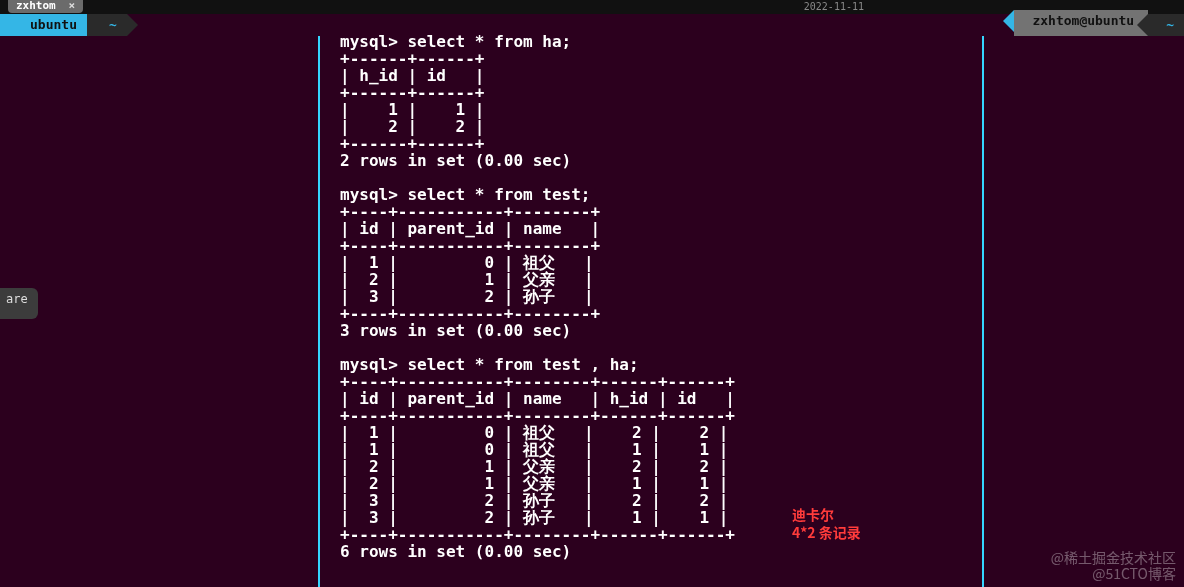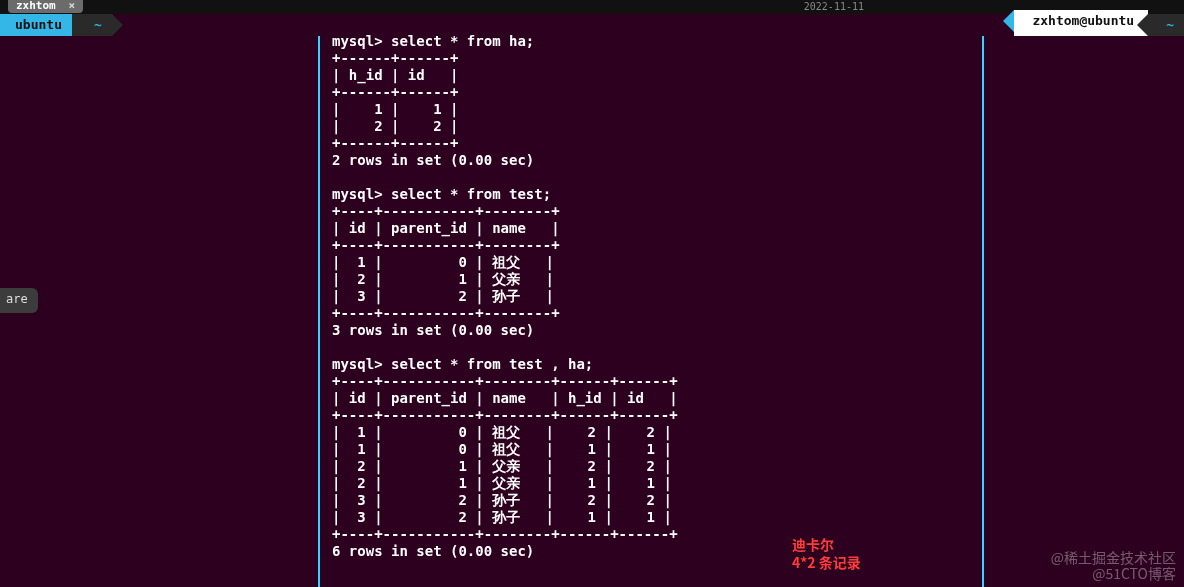--- a/index.html
+++ b/index.html
@@ -33,39 +33,39 @@
   }
   .tab-left {
     left: 0;
     top: 14px;
   }
   .tab-right {
     right: 0;
     top: 14px;
   }
   .tab-seg {
-    padding: 0 10px 0 15px;
+    padding: 0 10px 0 30px;
     height: 22px;
     line-height: 22px;
     position: relative;
     display: inline-block;
   }
   .tab-ubuntu-l { background:#34b6e6; color:#111; }
   .tab-ubuntu-l::after{
     content:"";position:absolute;right:-11px;top:0;
     border-top:11px solid transparent;border-bottom:11px solid transparent;
     border-left:11px solid #34b6e6;
   }
   .tab-home-l { background:#2a2a2a;color:#34b6e6;padding-left:22px;}
   .tab-home-l::after{
     content:"";position:absolute;right:-11px;top:0;
     border-top:11px solid transparent;border-bottom:11px solid transparent;
     border-left:11px solid #2a2a2a;
   }
-  .tab-right .tab-user { background:#ffffff;color:#111;padding:0 14px 8px 18px;}
+  .tab-right .tab-user { background:#737373;color:#111;padding:0 14px 8px 18px;}
   .tab-right .tab-user::before{
     content:"";position:absolute;left:-11px;top:0;
     border-top:11px solid transparent;border-bottom:11px solid transparent;
     border-right:11px solid #34b6e6;
   }
   .tab-right .tab-tilde{background:#2a2a2a;color:#34b6e6;padding:0 10px 0 18px;}
   .tab-right .tab-tilde::before{
     content:"";position:absolute;left:-11px;top:0;
     border-top:11px solid transparent;border-bottom:11px solid transparent;
     border-right:11px solid #2a2a2a;
@@ -89,40 +89,40 @@
     width:318px;
     background:#2c001e;
     border-right:2px solid #34d5ff;
   }
   .share-badge{
     position:absolute;
     left:0; top:288px;
     background:#3c3c3c;
     color:#ddd;
     font-size:12px;
-    padding:4px 10px 7px 6px;
+    padding:4px 10px 13px 6px;
     border-radius:0 6px 6px 0;
   }
 
   .right-strip{
     position:absolute;
     right:0;top:36px;bottom:0;
     width:200px;
     background:#2c001e;
     border-left:2px solid #34d5ff;
   }
 
   .terminal {
     position:absolute;
     left:320px; right:202px; top:14px; bottom:0;
     background:#2c001e;
     color:#fff;
-    font-size:14px;
+    font-size:16px;
     line-height:17px;
-    padding:2px 12px;
+    padding:2px 20px;
     white-space:pre;
     font-weight:bold;
     overflow:hidden;
   }
   .terminal .dim { color:#fff; }
   .annotate {
     position:absolute;
     color:#ff3b3b;
     font-size:14px;
     font-weight:bold;
@@ -203,21 +203,21 @@
 |  1 |         0 | 祖父   |    2 |    2 |
 |  1 |         0 | 祖父   |    1 |    1 |
 |  2 |         1 | 父亲   |    2 |    2 |
 |  2 |         1 | 父亲   |    1 |    1 |
 |  3 |         2 | 孙子   |    2 |    2 |
 |  3 |         2 | 孙子   |    1 |    1 |
 +----+-----------+--------+------+------+
 6 rows in set (0.00 sec)</span>
 </div>
 
-<div class="annotate" style="left:792px; top:505px;margin-top:30px;">
+<div class="annotate" style="left:792px; top:505px;">
   <div>迪卡尔</div>
   <div>4*2 条记录</div>
 </div>
 
 <div class="watermark">
   <div>@稀土掘金技术社区</div>
   <div>@51CTO博客</div>
 </div>
 
 </body></html>

